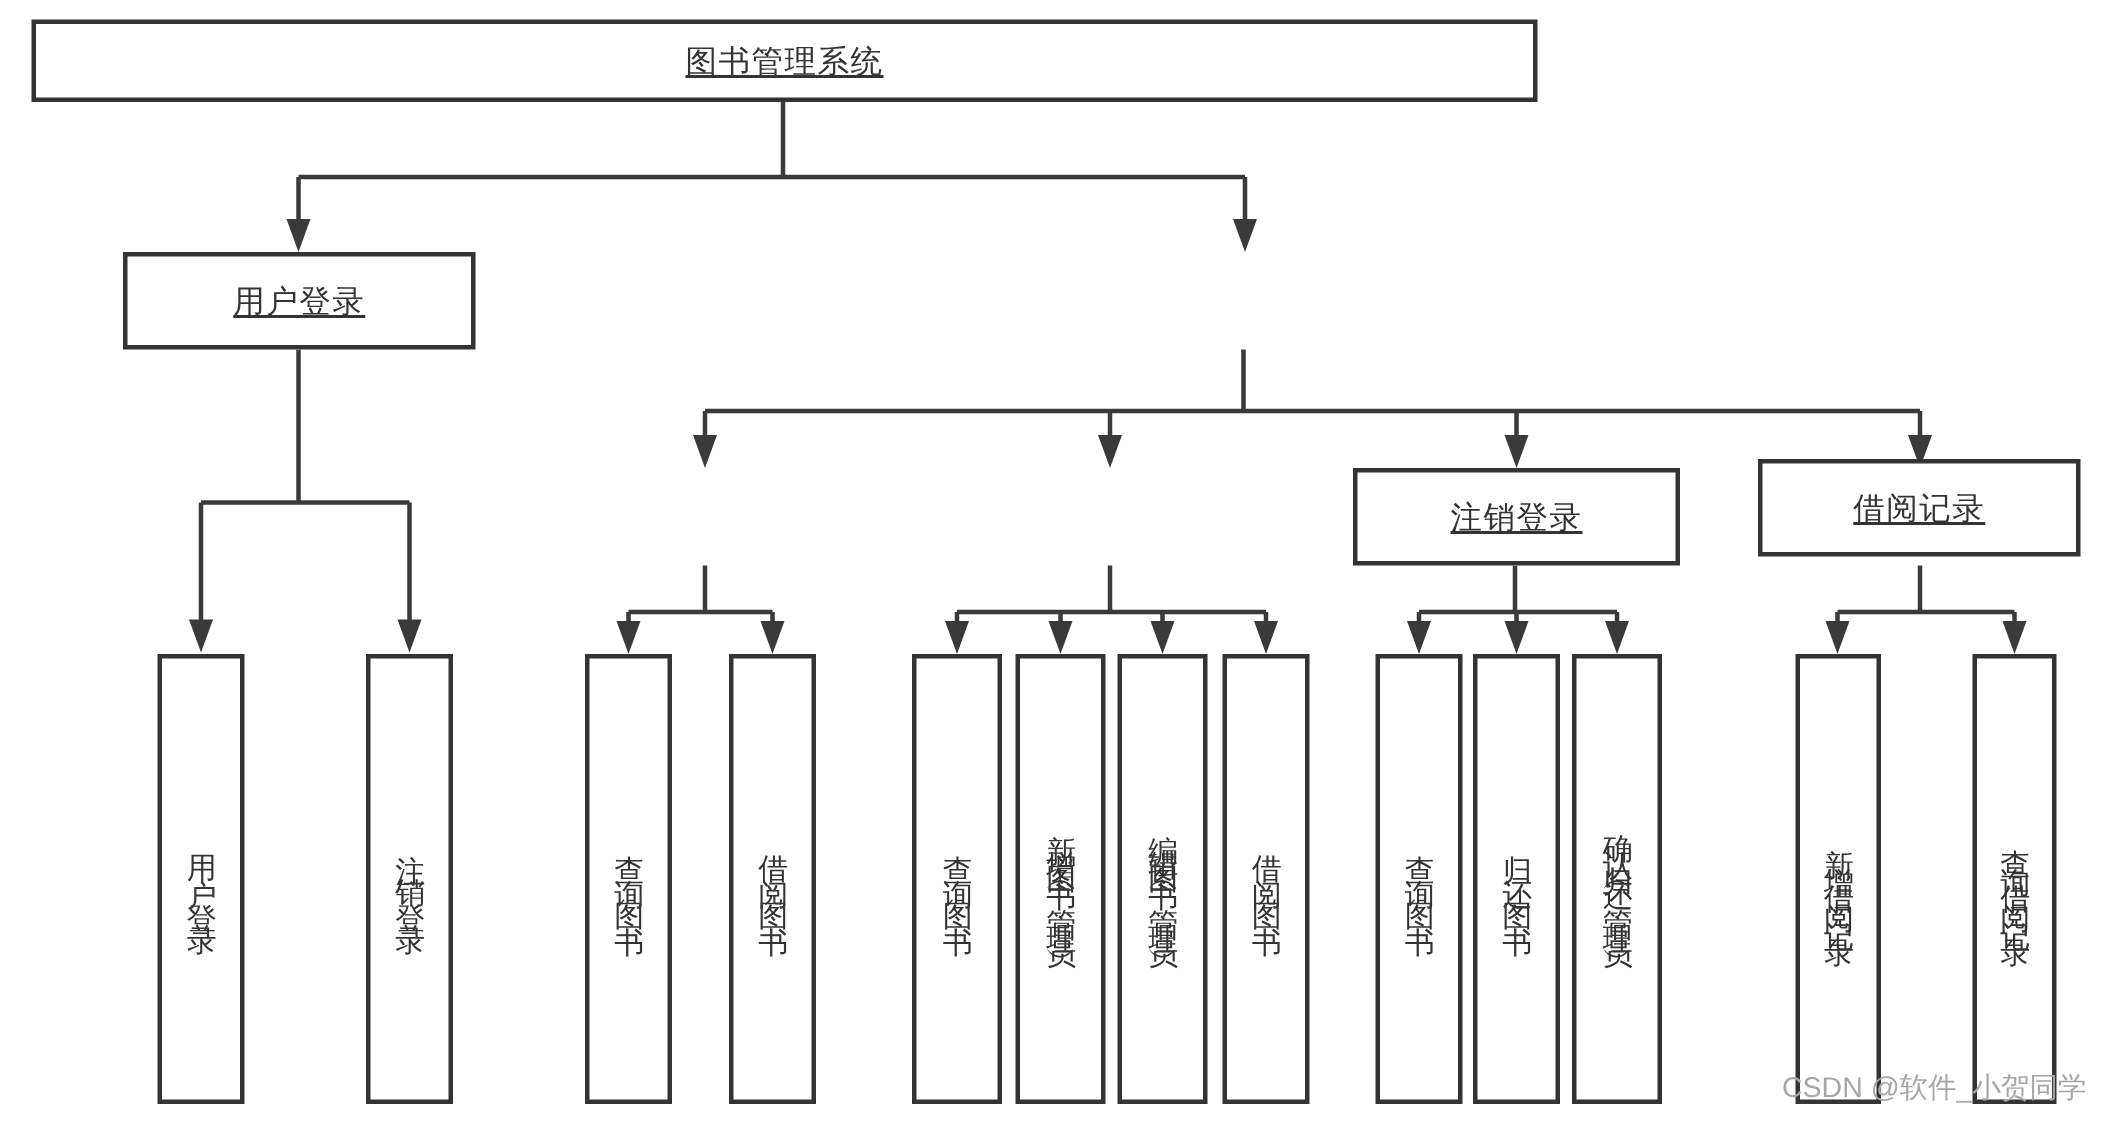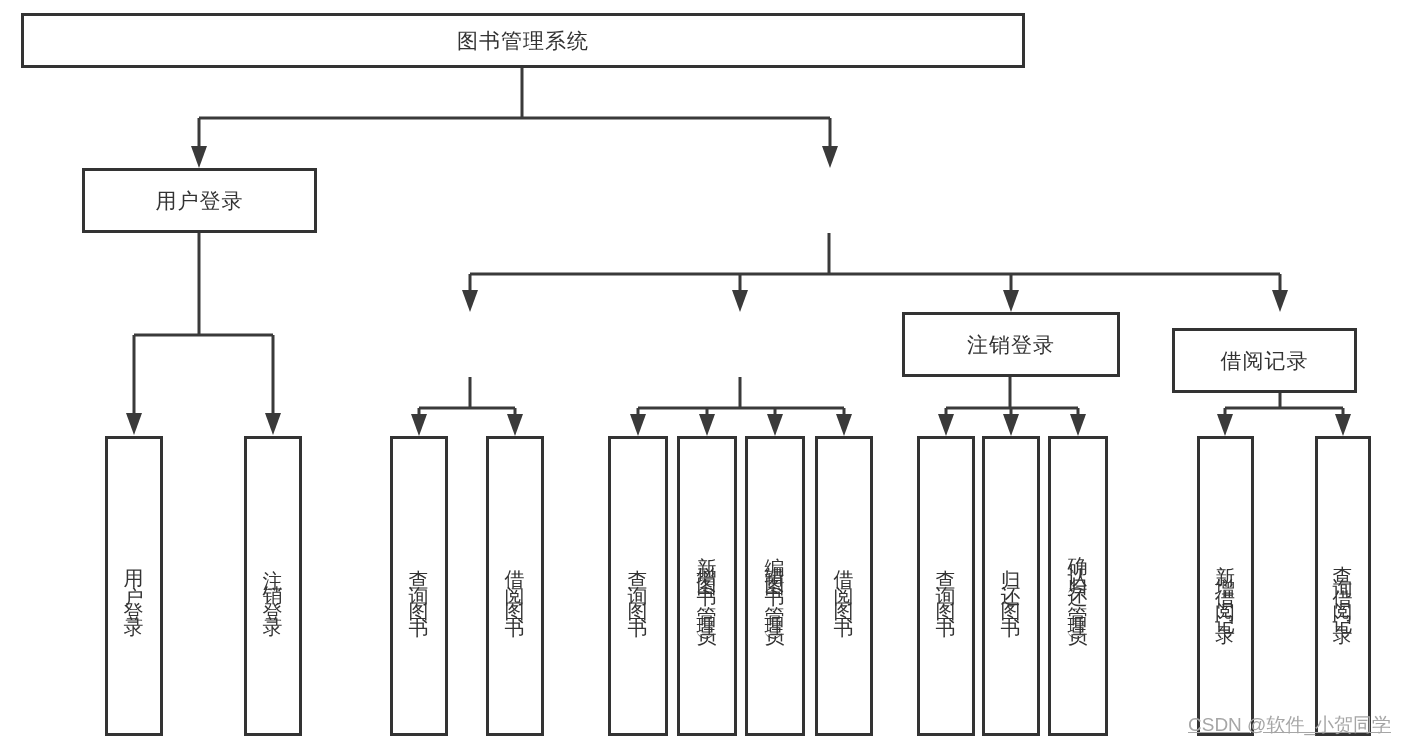--- a/index.html
+++ b/index.html
@@ -15,37 +15,36 @@
   .connectors path{stroke:var(--line,#3a3a3a);stroke-width:3;fill:none;}
   .connectors polygon{fill:var(--line,#3a3a3a);}
   .node{
     position:absolute;
     box-sizing:border-box;
     background:#fff;
     border:3px solid var(--border,#333333);
     display:flex;align-items:center;justify-content:center;
     z-index:2;
   }
-  .hlabel{font-size:21px;letter-spacing:1px;white-space:nowrap;}
+  .hlabel{font-size:21px;letter-spacing:1px;white-space:nowrap;text-decoration:underline;}
   .vnode .vlabel{
     writing-mode:vertical-rl;
     text-orientation:mixed;
     font-size:20px;
     line-height:1;
   }
   .v-short .vlabel{letter-spacing:16px;}
   .v-mid   .vlabel{letter-spacing:12px;}
   .v-long  .vlabel{letter-spacing:10px;}
   .watermark{
     position:absolute;left:1188px;top:712px;
     z-index:3;
     font-size:19px;
     color:var(--watermark,#a6a6a6);
     white-space:nowrap;
-    text-decoration:underline;
   }
 </style>
 </head>
 <body>
 
 <div class="canvas">
 
   <svg class="connectors" width="1405" height="747" aria-hidden="true">
     <path d="M522 67 V118 M199 118 H830 M199 118 V160 M830 118 V160
              M199 233 V335 M134 335 H273 M134 335 V427 M273 335 V427
@@ -79,21 +78,21 @@
     <span class="hlabel">图书管理系统</span>
   </div>
 
   <div class="node" style="left:82px;top:168px;width:235px;height:65px">
     <span class="hlabel">用户登录</span>
   </div>
 
   <div class="node" style="left:902px;top:312px;width:218px;height:65px">
     <span class="hlabel">注销登录</span>
   </div>
-  <div class="node" style="left:1172px;top:328px;width:185px;height:65px">
+  <div class="node" style="left:1172px;top:306px;width:215px;height:65px">
     <span class="hlabel">借阅记录</span>
   </div>
 
   <div class="node vnode v-short" style="left:105px;top:436px;width:58px;height:300px">
     <span class="vlabel">用户登录</span>
   </div>
   <div class="node vnode v-short" style="left:244px;top:436px;width:58px;height:300px">
     <span class="vlabel">注销登录</span>
   </div>
 

